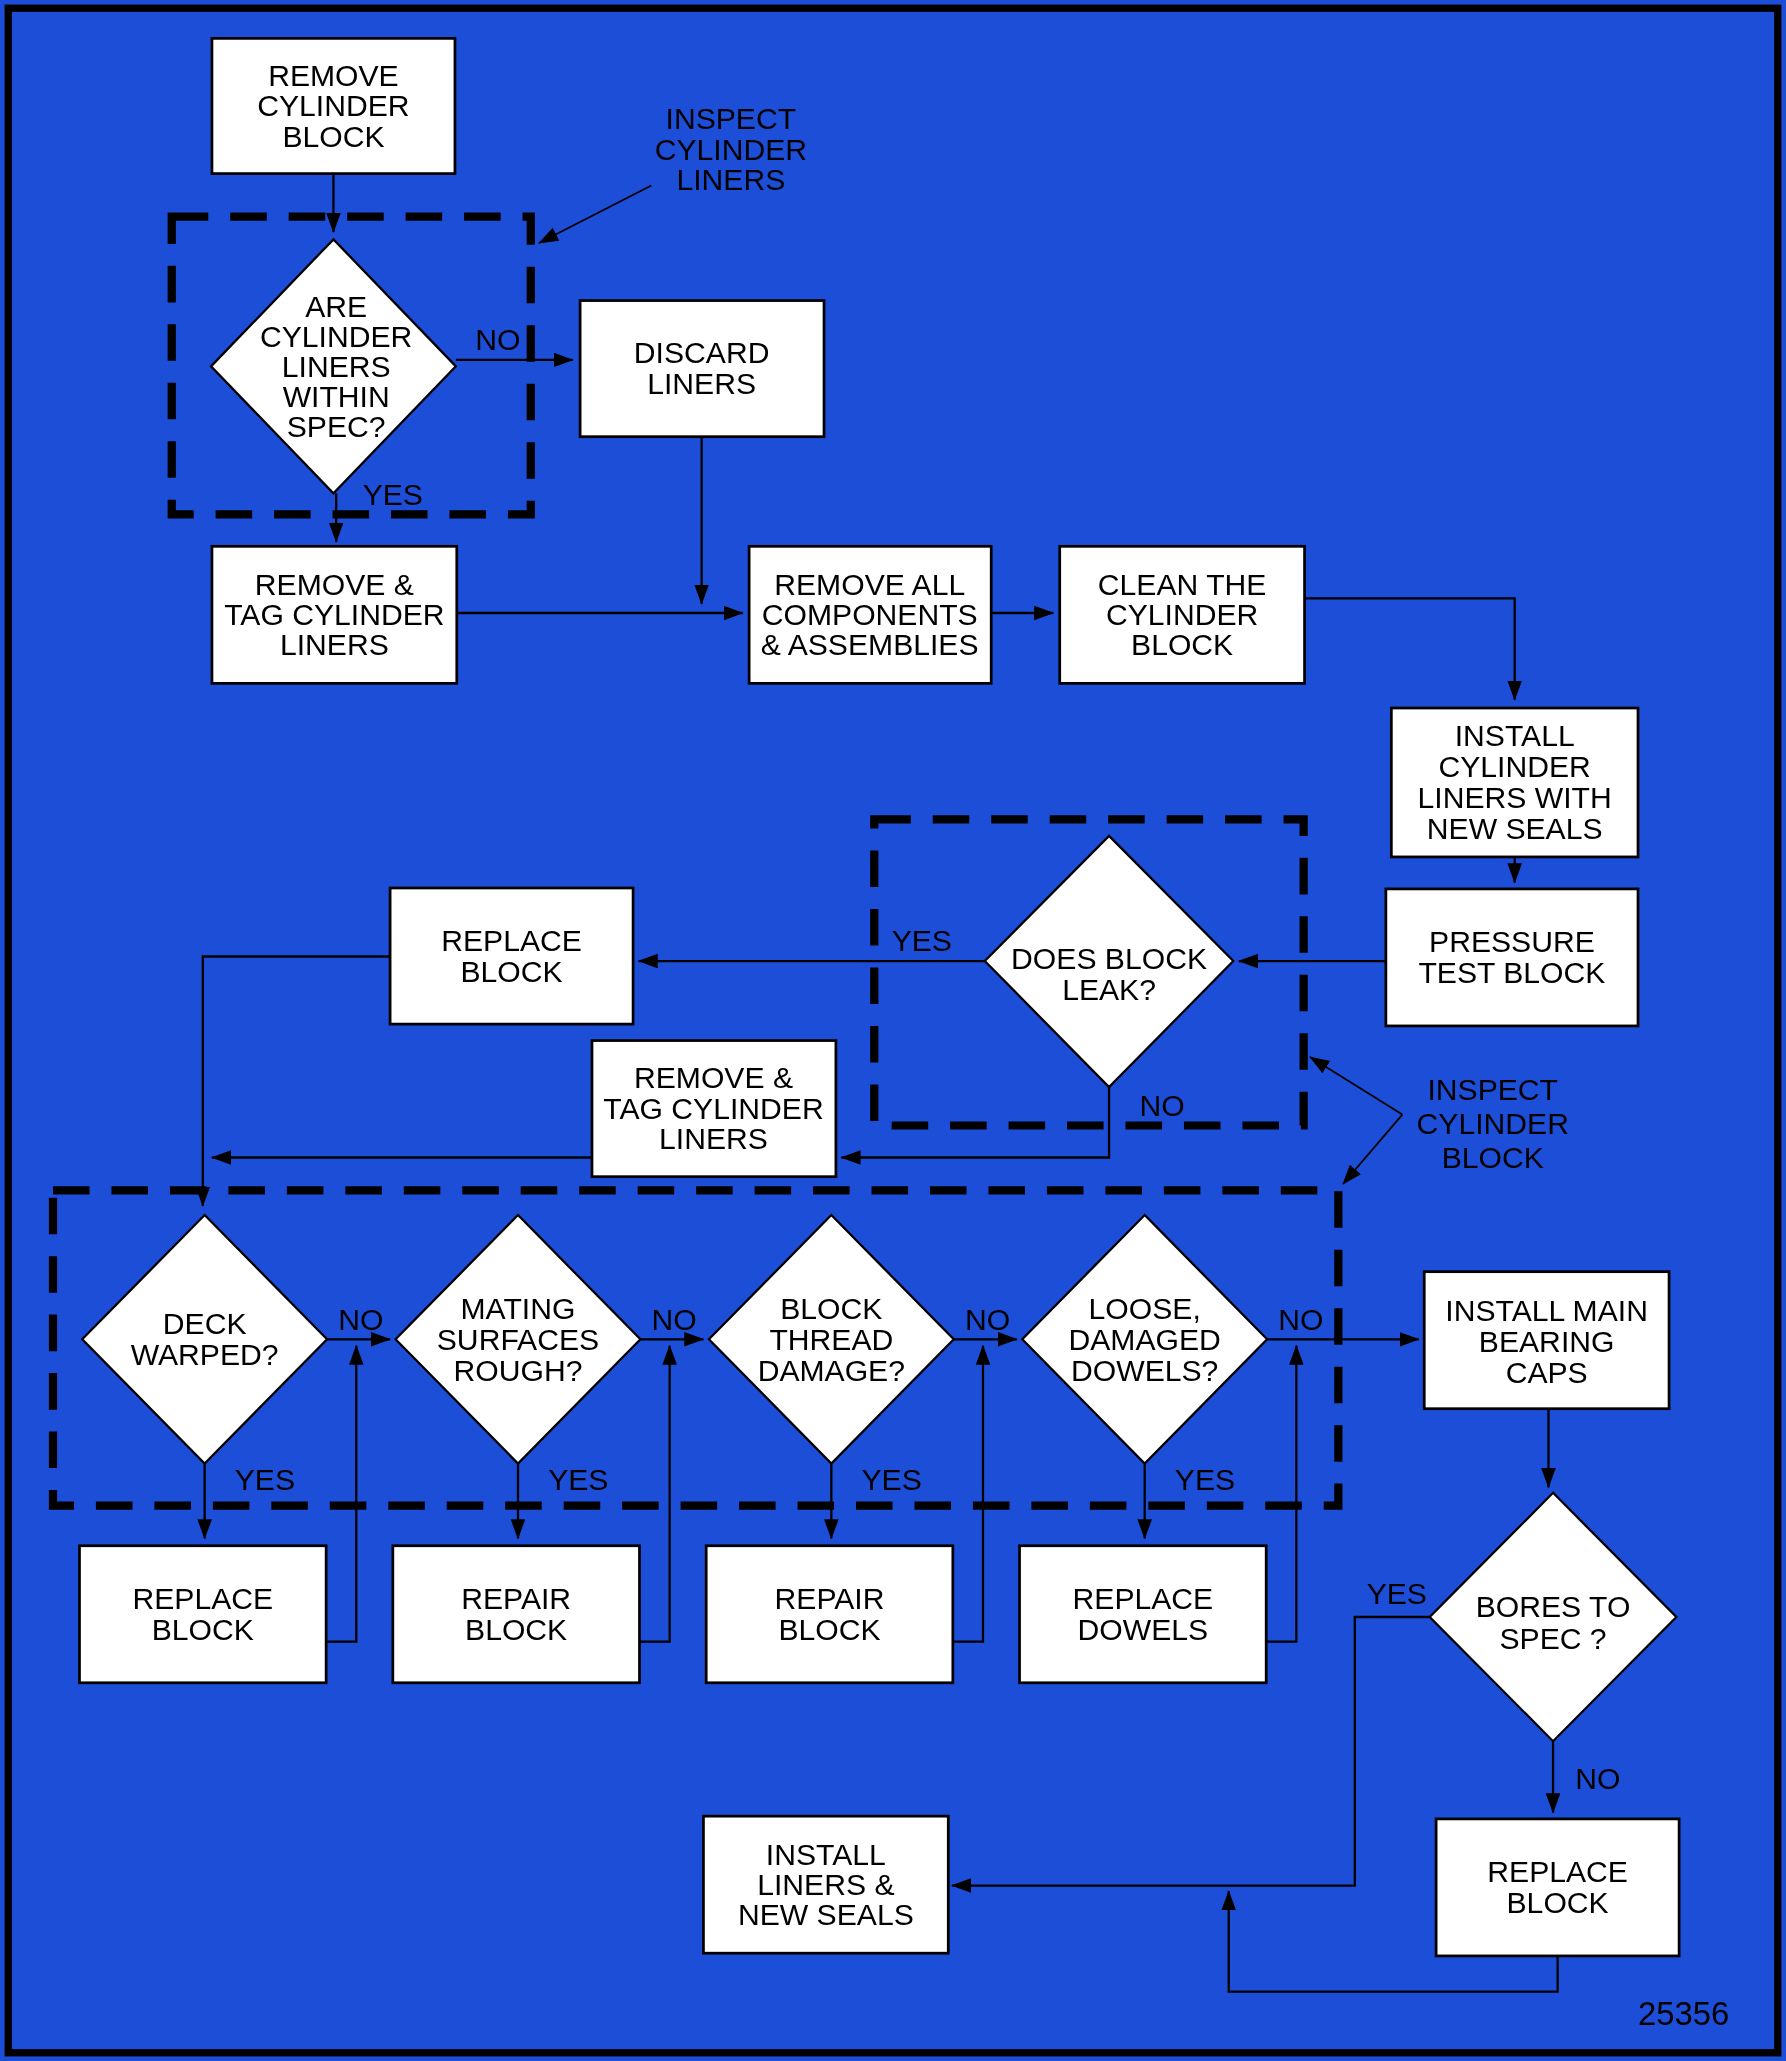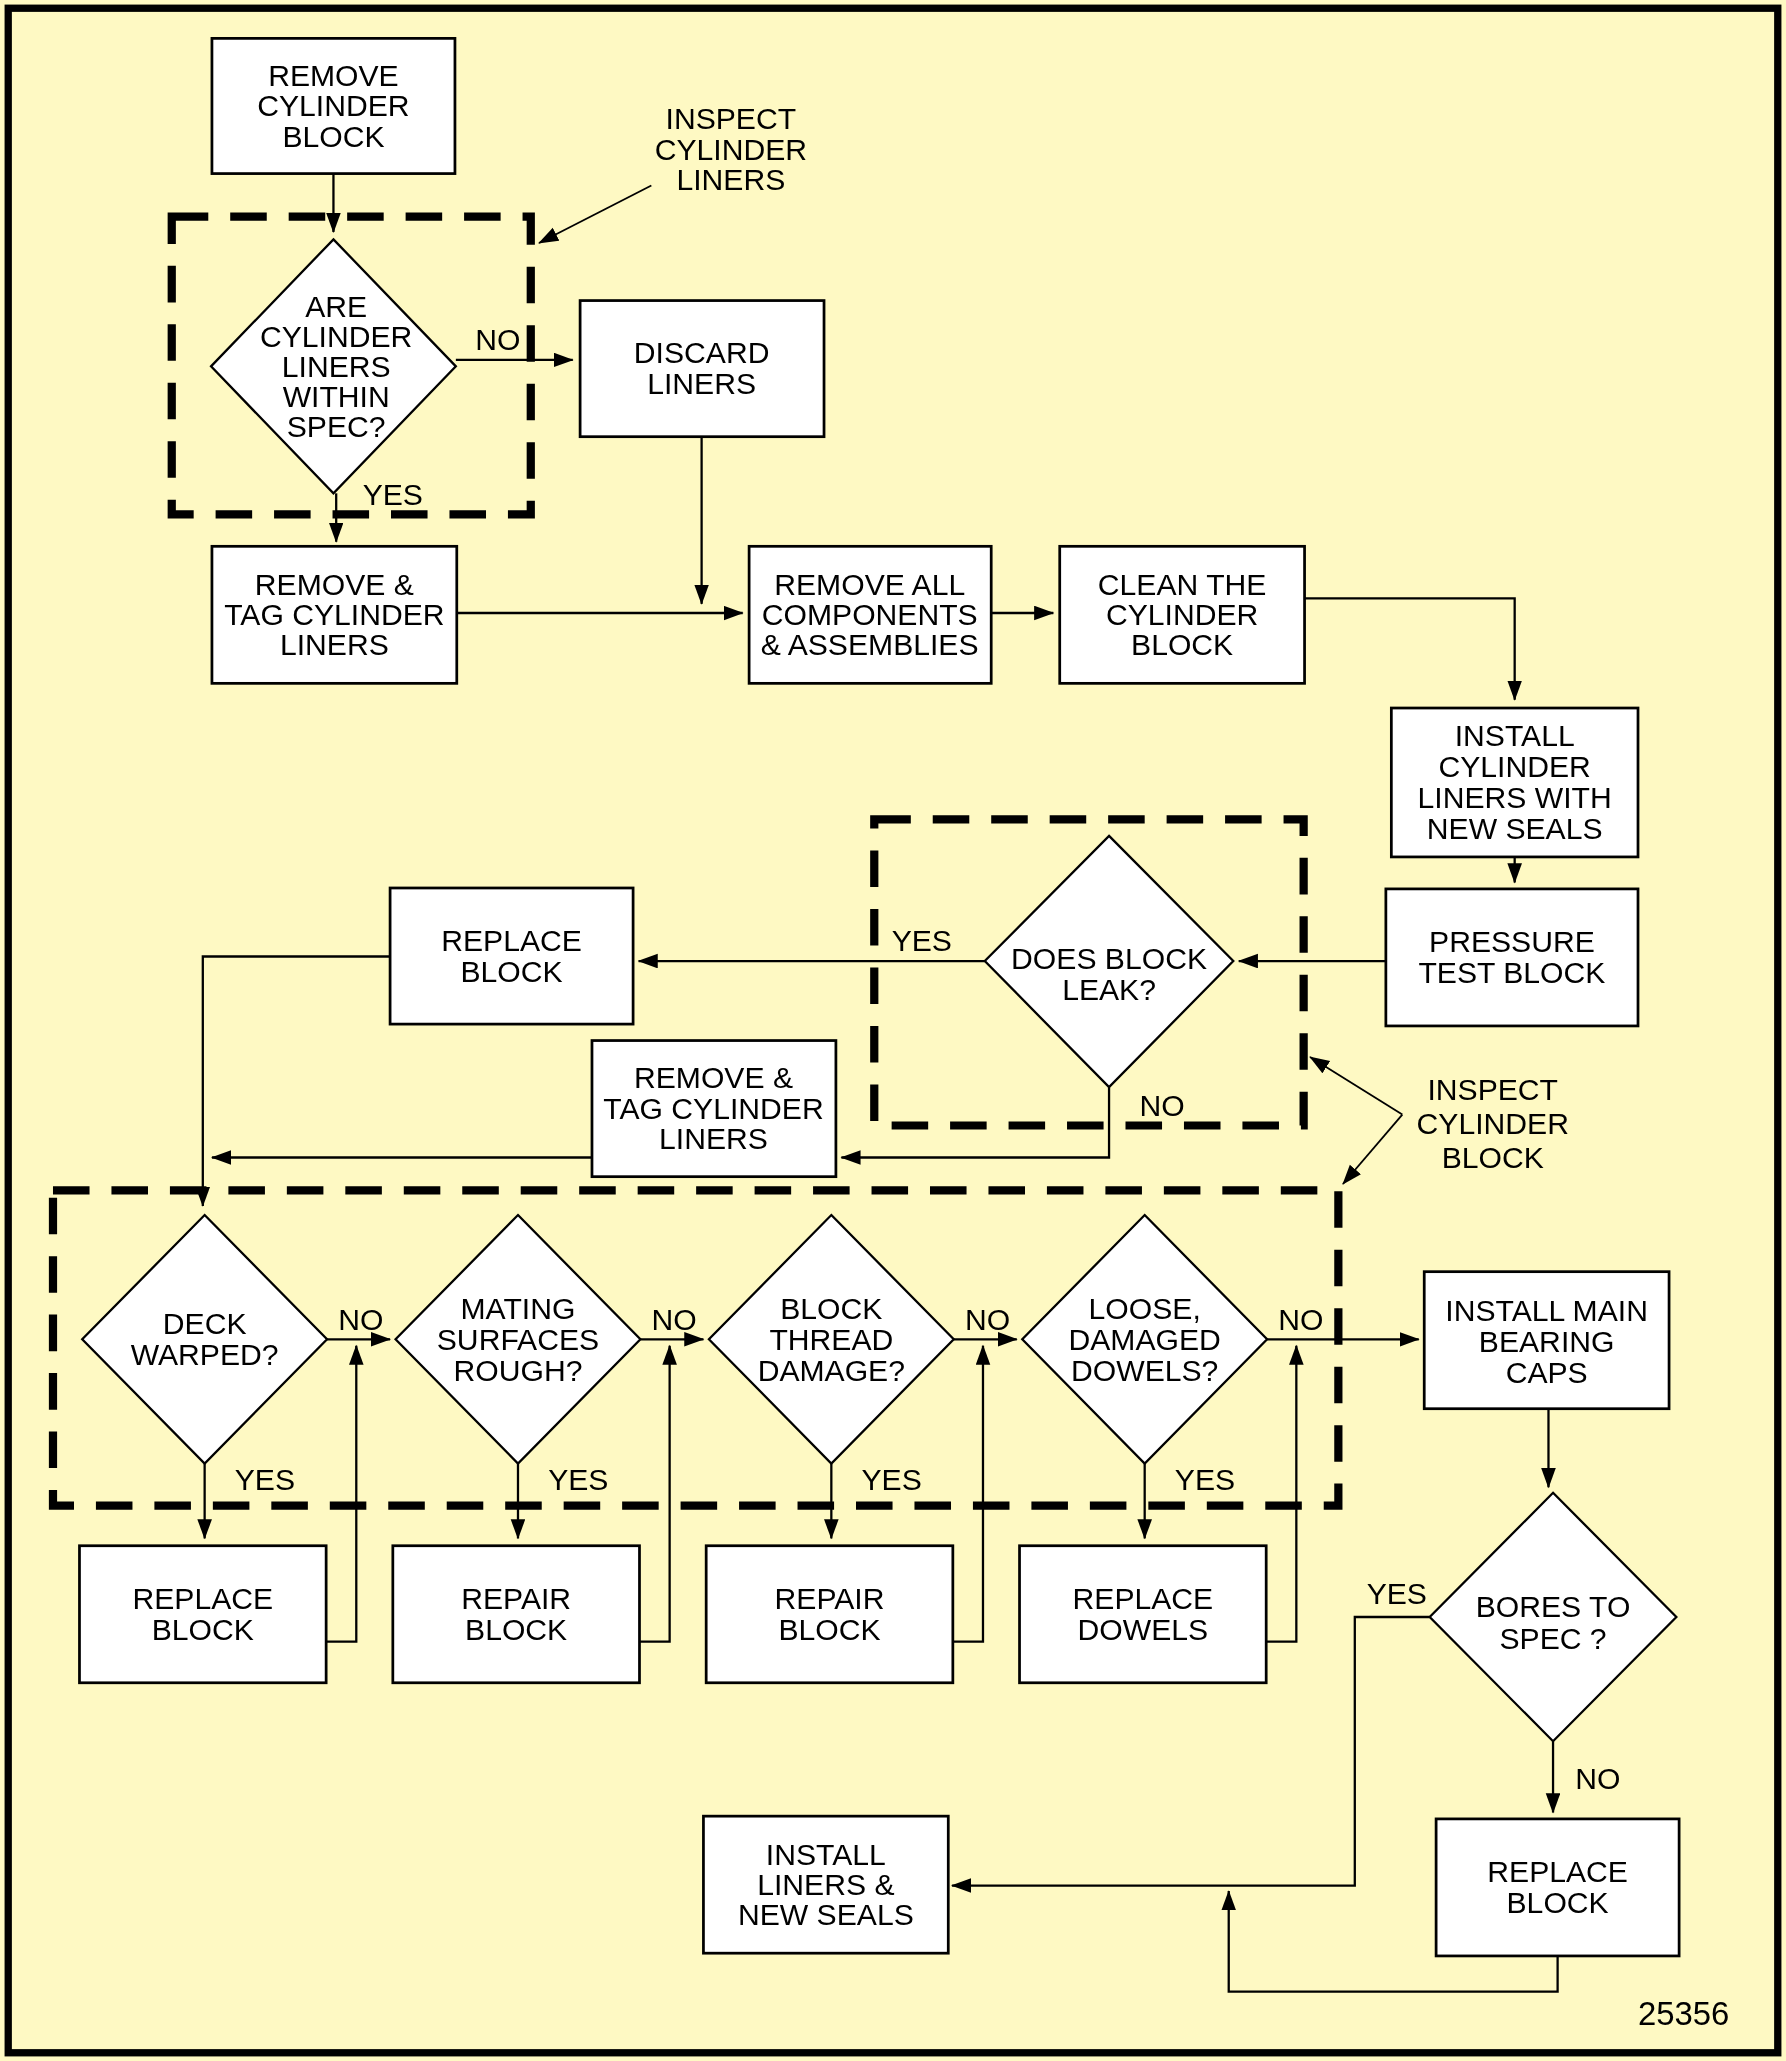--- a/index.html
+++ b/index.html
@@ -1,16 +1,16 @@
 <!DOCTYPE html>
 <html style="font-size:14.6px"><head>
 <meta charset="utf-8">
 <style>
   html,body{margin:0;padding:0;background:#fff;}
-  .page{width:1786px;height:2061px;position:relative;background:#fef9c3;}
+  .page{width:1786px;height:2061px;position:relative;background:#1d4ed8;}
   svg{display:block;}
   svg text{
     font-family:"Liberation Sans","DejaVu Sans",sans-serif;
     font-size:33px;fill:#000;text-anchor:middle;dominant-baseline:central;
   }
   .shape{fill:#ffffff;stroke:#000;stroke-width:3;}
   .diamond{fill:#ffffff;stroke:#000;stroke-width:2.5;}
   .dash{fill:none;stroke:#000;stroke-width:9;stroke-dasharray:40 24;}
   .edge{fill:none;stroke:#000;stroke-width:2.5;}
   .leader{fill:none;stroke:#000;stroke-width:2;}

